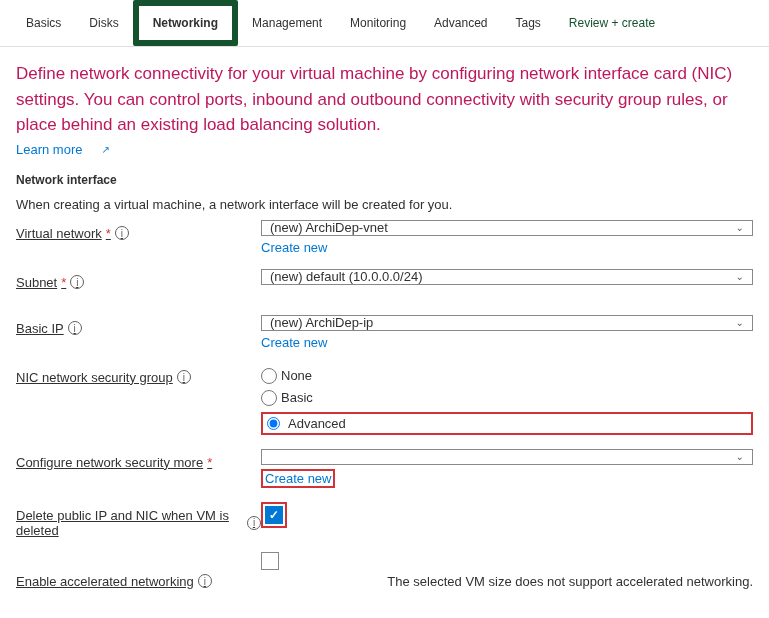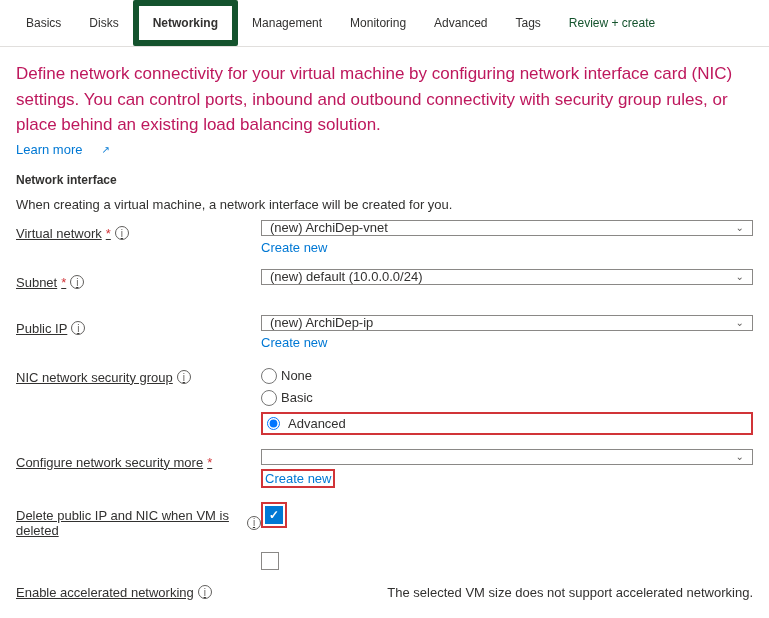--- a/index.html
+++ b/index.html
@@ -302,21 +302,21 @@
       <div class="dropdown">
         <span class="dropdown-value">(new) default (10.0.0.0/24)</span>
         <span class="dropdown-arrow">⌄</span>
       </div>
     </div>
   </div>
 
   
   <div class="form-row">
     <div class="form-label">
-      <span>Public IP</span>
+      <span>Basic IP</span>
       <span class="info-icon">i</span>
     </div>
     <div class="form-control">
       <div class="dropdown">
         <span class="dropdown-value">(new) ArchiDep-ip</span>
         <span class="dropdown-arrow">⌄</span>
       </div>
       <a class="create-new-link-plain">Create new</a>
     </div>
   </div>
@@ -377,18 +377,18 @@
   <div class="form-row accelerated-row">
     <div class="form-label">
       <span>Enable accelerated networking</span>
       <span class="info-icon">i</span>
     </div>
     <div class="accelerated-form-control">
       <div style="display:flex; flex-direction: column;">
         <div class="checkbox-item">
           <div style="width:18px; height:18px; border:1px solid #8a8886; background:#fff; cursor:pointer;"></div>
         </div>
-        <div class="vm-size-note" style="text-align:right; width: 492px; margin-top:15px;">The selected VM size does not support accelerated networking.</div>
+        <div class="vm-size-note" style="text-align:right; width: 492px; margin-top:4px;">The selected VM size does not support accelerated networking.</div>
       </div>
     </div>
   </div>
 
 </div>
 
 </body></html>

